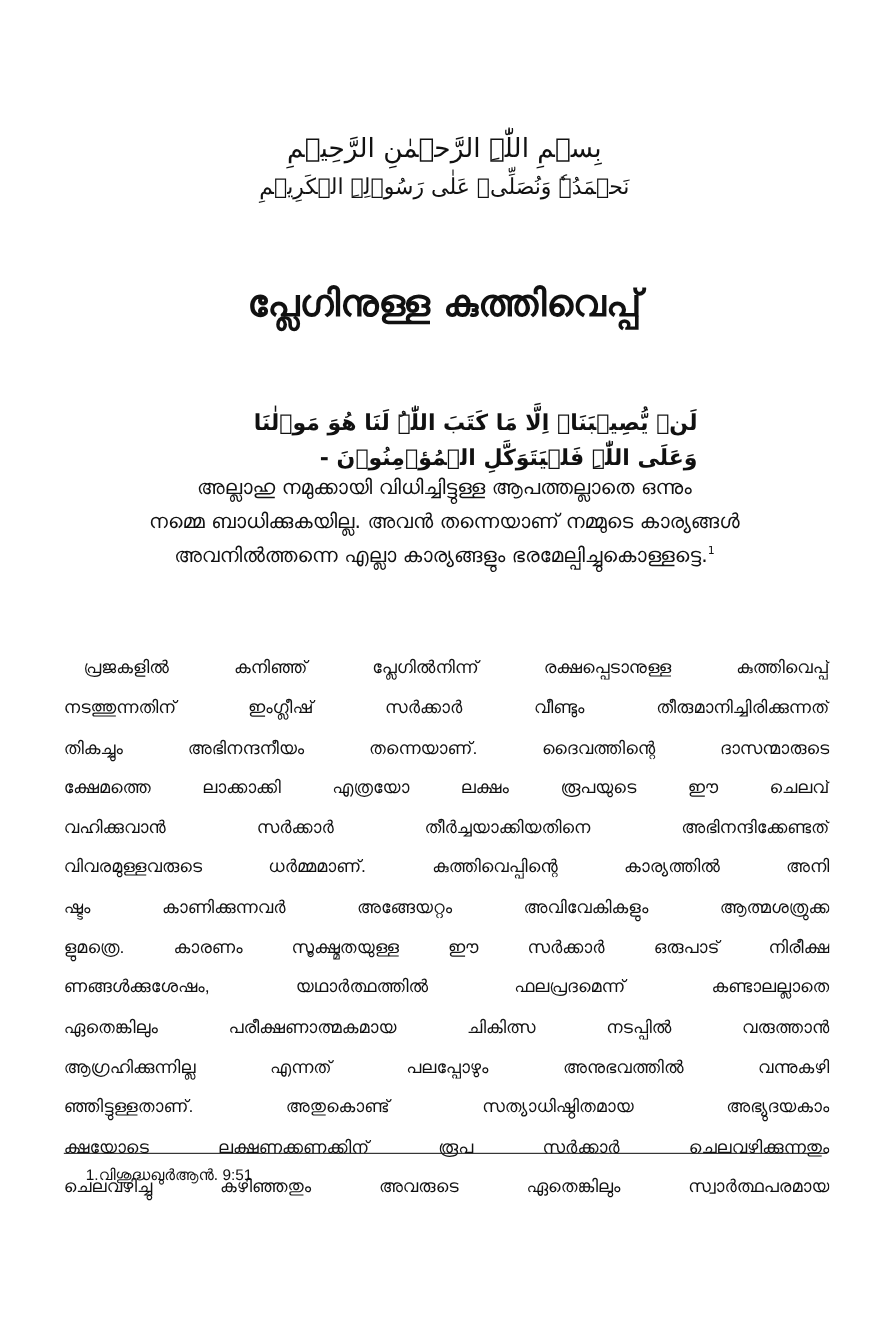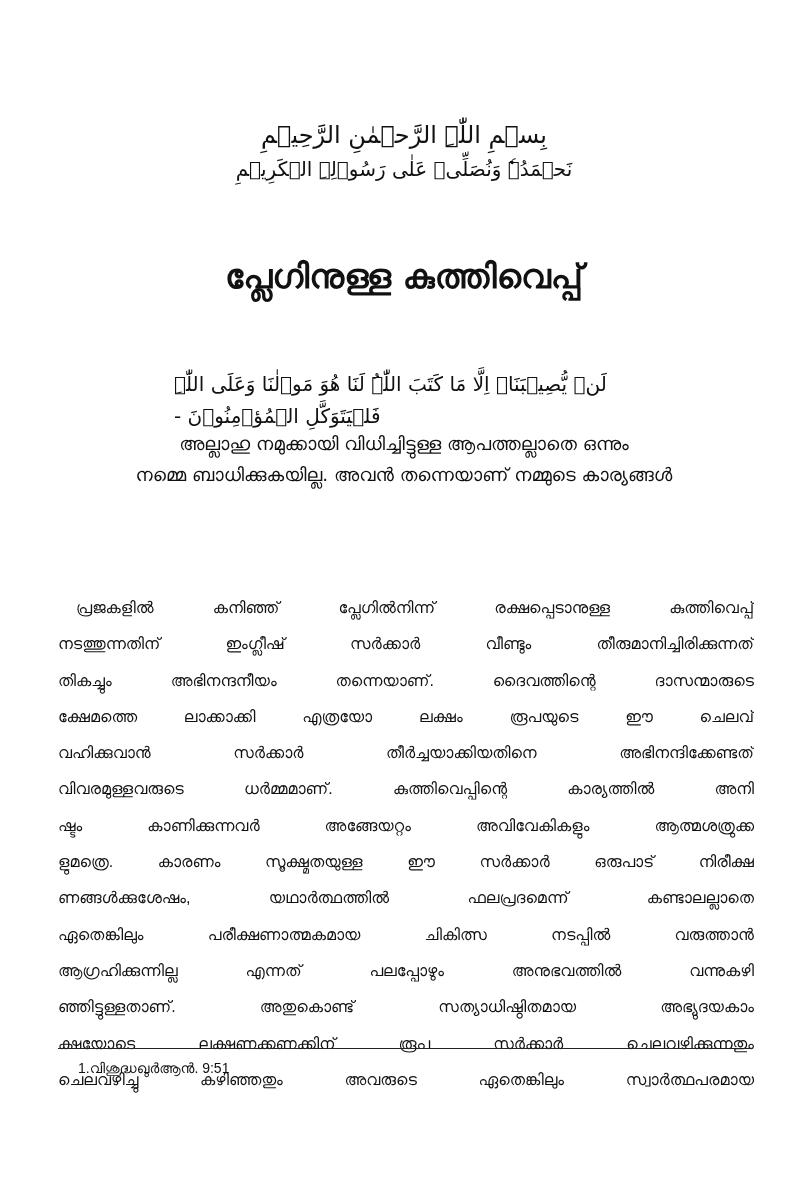--- a/index.html
+++ b/index.html
@@ -2,21 +2,21 @@
 <html><head>
 <meta charset="utf-8">
 <style>
   html, body { margin: 0; padding: 0; background: #ffffff; }
   body { width: 800px; height: 1200px; position: relative; overflow: hidden; color: #111; font-family: "DejaVu Sans", sans-serif; }
   .page { position: absolute; left: 4px; top: 0; width: 800px; height: 1200px; border-radius: 25px; }
   .invocation { position: absolute; left: 0; width: 800px; text-align: center; font-family: "DejaVu Sans", sans-serif; direction: rtl; }
   .inv1 { top: 118px; font-size: 24px; line-height: 34px; }
   .inv2 { top: 152px; font-size: 20px; line-height: 34px; }
   .title { position: absolute; left: 0; top: 248px; width: 800px; text-align: center; font-size: 34px; font-weight: bold; line-height: 56px; font-family: "DejaVu Sans", sans-serif; }
-  .verse-arabic { position: absolute; left: 170px; top: 368px; width: 460px; text-align: left; font-size: 20px; line-height: 32px; direction: rtl; font-family: "DejaVu Sans", sans-serif; }
+  .verse-arabic { position: absolute; left: 170px; top: 368px; width: 460px; text-align: right; font-size: 20px; line-height: 32px; direction: rtl; font-family: "DejaVu Sans", sans-serif; font-weight: bold; }
   .verse-translation { position: absolute; left: 110px; top: 428px; width: 580px; text-align: center; font-size: 18.5px; line-height: 31px; font-family: "DejaVu Sans", sans-serif; }
   .verse-translation .line { display: block; white-space: nowrap; }
   sup.fn { font-size: 10px; vertical-align: super; line-height: 0; }
   .body-text { position: absolute; left: 54px; top: 590px; width: 696px; font-size: 16px; line-height: 36.3px; font-family: Liberation Sans, sans-serif; }
   .body-text .line { display: block; white-space: nowrap; text-align: justify; text-align-last: justify; overflow: hidden; }
   .body-text .line.first { padding-left: 18px; }
   .rule { position: absolute; left: 54px; top: 1048px; width: 694px; height: 0; border-top: 1.5px solid #222; }
   .footnote { position: absolute; left: 56px; top: 1058px; font-size: 14px; line-height: 20px; font-family: "Liberation Sans", sans-serif; margin-left: 18px; }
 </style>
 </head>
@@ -27,20 +27,21 @@
   <div class="invocation inv1">بِسۡمِ اللّٰہِ الرَّحۡمٰنِ الرَّحِیۡمِ</div>
   <div class="invocation inv2">نَحۡمَدُہٗ وَنُصَلِّیۡ عَلٰی رَسُوۡلِہِ الۡکَرِیۡمِ</div>
 
   <h1 class="title" style="margin:0;">പ്ലേഗിനുള്ള കുത്തിവെപ്പ്</h1>
 
   <div class="verse-arabic">لَنۡ یُّصِیۡبَنَاۤ اِلَّا مَا کَتَبَ اللّٰہُ لَنَا ھُوَ مَوۡلٰنَا وَعَلَی اللّٰہِ فَلۡیَتَوَکَّلِ الۡمُؤۡمِنُوۡنَ -</div>
 
   <div class="verse-translation">
     <span class="line">അല്ലാഹു നമുക്കായി വിധിച്ചിട്ടുള്ള ആപത്തല്ലാതെ ഒന്നും</span>
     <span class="line">നമ്മെ ബാധിക്കുകയില്ല. അവൻ തന്നെയാണ് നമ്മുടെ കാര്യങ്ങൾ</span>
+    <span class="line"><span>അവനിൽത്തന്നെ എല്ലാ കാര്യങ്ങളും ഭരമേല്പിച്ചുകൊള്ളട്ടെ.</span><sup class="fn">1</sup></span>
   </div>
 
   <div class="body-text">
     <span class="line first">പ്രജകളിൽ കനിഞ്ഞ് പ്ലേഗിൽനിന്ന് രക്ഷപ്പെടാനുള്ള കുത്തിവെപ്പ്</span>
     <span class="line">നടത്തുന്നതിന് ഇംഗ്ലീഷ് സർക്കാർ വീണ്ടും തീരുമാനിച്ചിരിക്കുന്നത്</span>
     <span class="line">തികച്ചും അഭിനന്ദനീയം തന്നെയാണ്. ദൈവത്തിന്റെ ദാസന്മാരുടെ</span>
     <span class="line">ക്ഷേമത്തെ ലാക്കാക്കി എത്രയോ ലക്ഷം രൂപയുടെ ഈ ചെലവ്</span>
     <span class="line">വഹിക്കുവാൻ സർക്കാർ തീർച്ചയാക്കിയതിനെ അഭിനന്ദിക്കേണ്ടത്</span>
     <span class="line">വിവരമുള്ളവരുടെ ധർമ്മമാണ്. കുത്തിവെപ്പിന്റെ കാര്യത്തിൽ അനി</span>
     <span class="line">ഷ്ടം കാണിക്കുന്നവർ അങ്ങേയറ്റം അവിവേകികളും ആത്മശത്രുക്ക</span>

